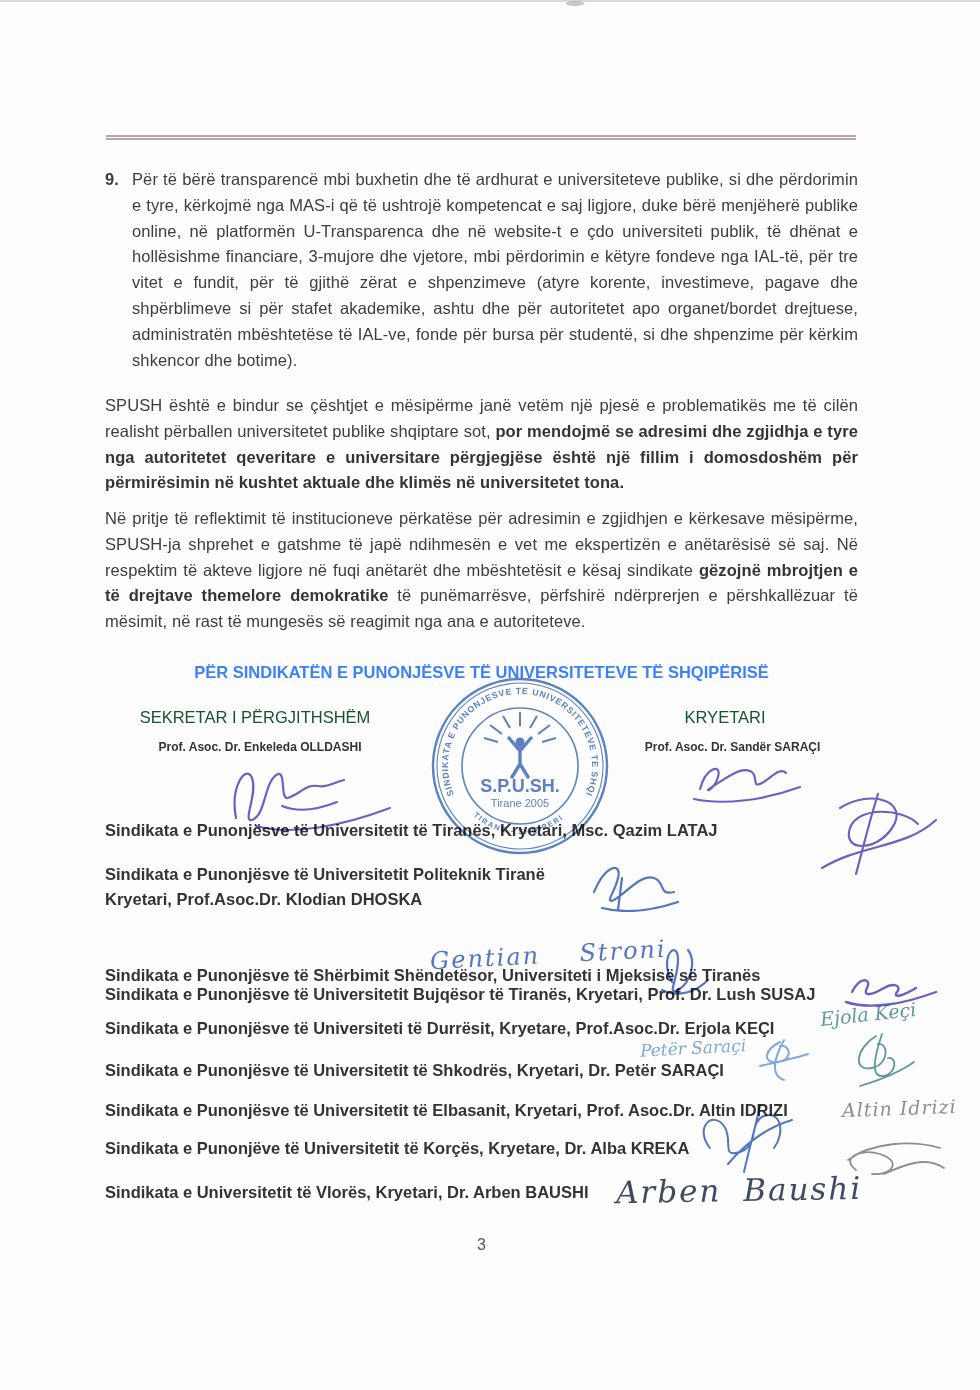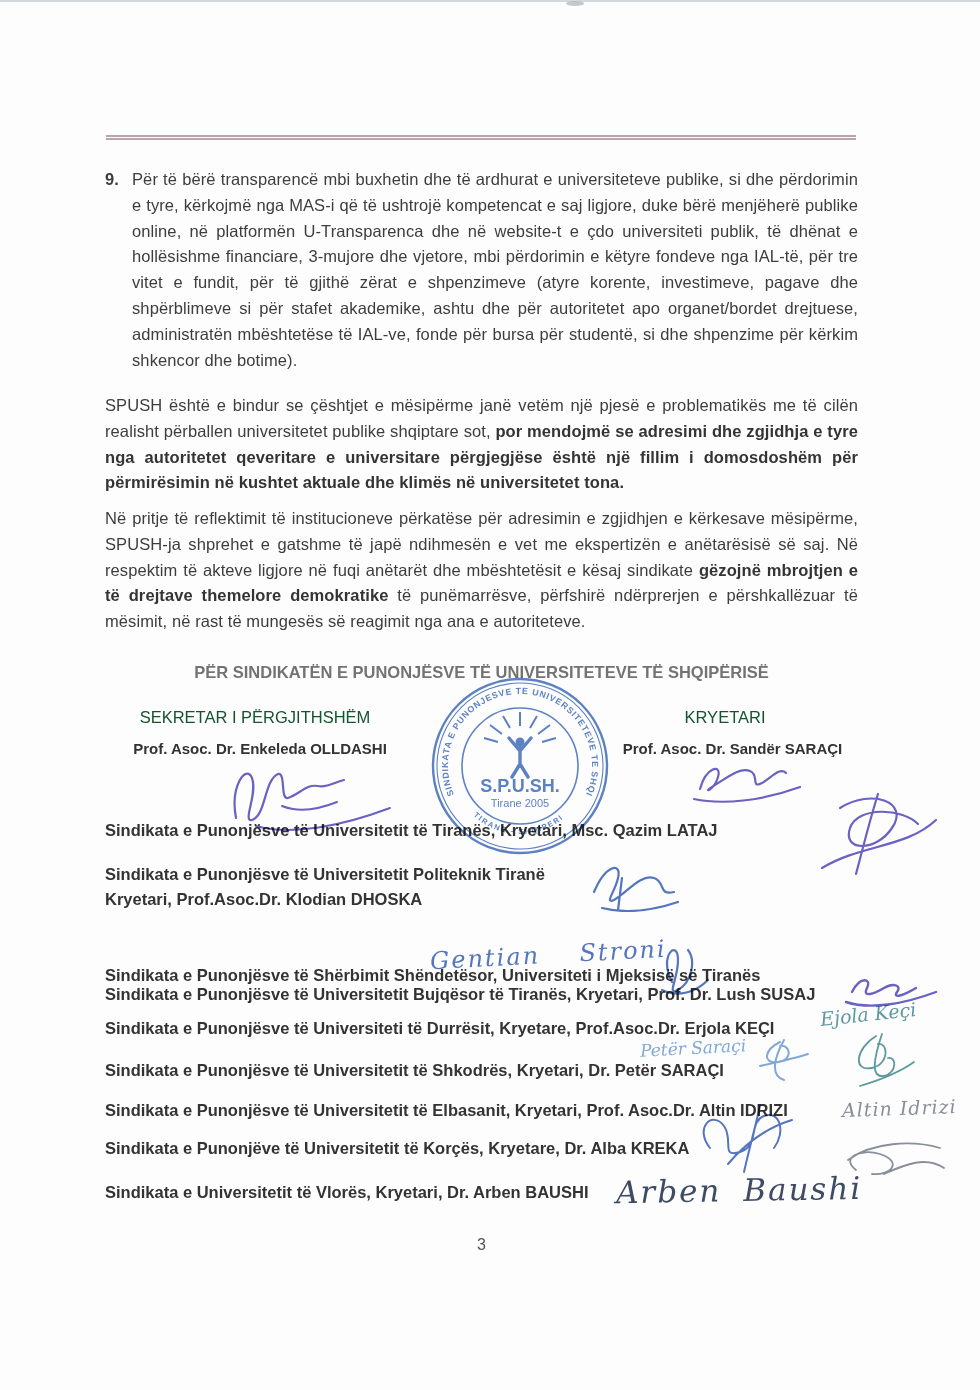--- a/index.html
+++ b/index.html
@@ -19,25 +19,25 @@
   .rule{position:absolute;left:106px;top:135px;width:750px;height:5px;
         border-top:2px solid var(--rule);border-bottom:2px solid var(--rule);opacity:.8}
   .para{position:absolute;left:105px;width:753px;text-align:justify;
         font-size:16.5px;line-height:25.8px;letter-spacing:.1px}
   .para b{font-weight:700;color:#343434}
   #para9{top:167px;padding-left:27px}
   #para9 .num{position:absolute;left:0;top:0;font-weight:700}
   #para2{top:393px}
   #para3{top:506px}
   .sig-title{position:absolute;left:105px;top:663px;width:753px;text-align:center;
-             font-weight:700;font-size:16.5px;color:#737373;z-index:1}
+             font-weight:700;font-size:16.5px;color:#3b82f6;z-index:1}
   .role{position:absolute;top:708px;font-weight:400;font-size:16.5px;text-align:center;color:#14532d}
   #role-left{left:120px;width:270px}
   #role-right{left:595px;width:260px}
-  .officer{position:absolute;top:740px;font-weight:700;font-size:15px;text-align:center;color:#333}
+  .officer{position:absolute;top:740px;font-weight:700;font-size:12px;text-align:center;color:#333}
   #officer-left{left:105px;width:310px}
   #officer-right{left:590px;width:285px}
   .union-row{position:absolute;left:105px;width:760px;font-weight:700;
              font-size:16.5px;line-height:25px;color:#333;z-index:1}
   #row-0{top:818px} #row-1{top:862px} #row-2{top:963px} #row-3{top:982px}
   #row-4{top:1016px} #row-5{top:1058px} #row-6{top:1098px} #row-7{top:1136px} #row-8{top:1180px}
   .page-number{position:absolute;left:105px;top:1236px;width:753px;text-align:center;
                font-size:16px;color:#555}
   .seal{position:absolute;left:430px;top:676px;width:180px;height:180px;z-index:2;
         opacity:.82;mix-blend-mode:multiply}

